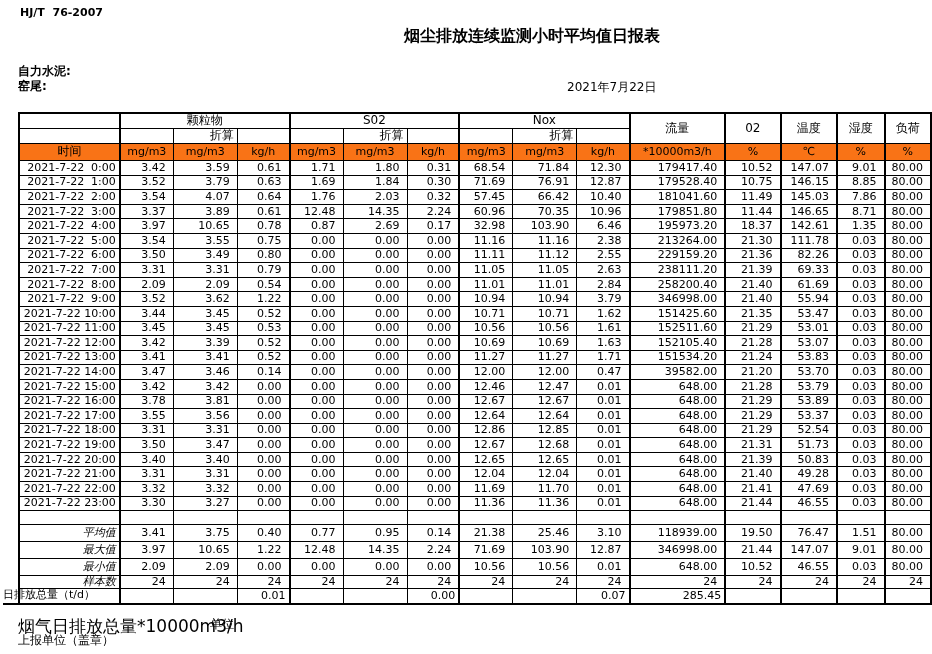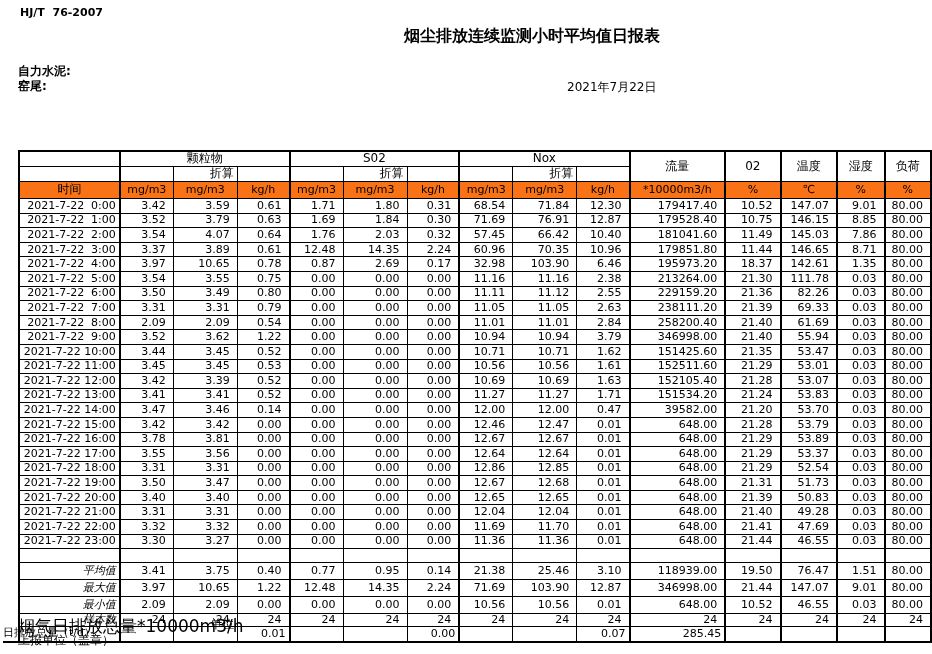--- a/index.html
+++ b/index.html
@@ -9,21 +9,21 @@
     font-family:"DejaVu Sans", sans-serif;
   }
   .abs{position:absolute;}
   .std-no{left:20px;top:6px;font-size:11px;font-weight:bold;white-space:pre;}
   .title{left:0;top:26px;width:660px;text-align:right;font-size:16px;font-weight:bold;}
   .company{left:18px;top:63px;font-size:12px;font-weight:bold;}
   .location{left:18px;top:78px;font-size:12px;font-weight:bold;}
   .date{left:567px;top:79px;font-size:12px;}
   .table-wrap{left:18px;top:112px;}
 
-  table.report{border-collapse:collapse;table-layout:fixed;border:2px solid #000;margin-top:38px;}
+  table.report{border-collapse:collapse;table-layout:fixed;border:2px solid #000;}
   table.report th, table.report td{
     border:1px solid #000;padding:0 3px;overflow:hidden;white-space:nowrap;
     font-weight:normal;font-size:11px;line-height:1.1;
   }
   .bl2{border-left-width:2px !important;}
   tr.h1 th{height:14px;font-size:12px;text-align:center;}
   tr.h2 th{height:14px;font-size:12px;text-align:center;padding-left:36px;}
   tr.unit-row th{height:16px;background:#f97316;text-align:center;font-size:11px;}
   tr.unit-row th.time-h{font-size:12px;}
   tr.data-row{height:14.6px;}

